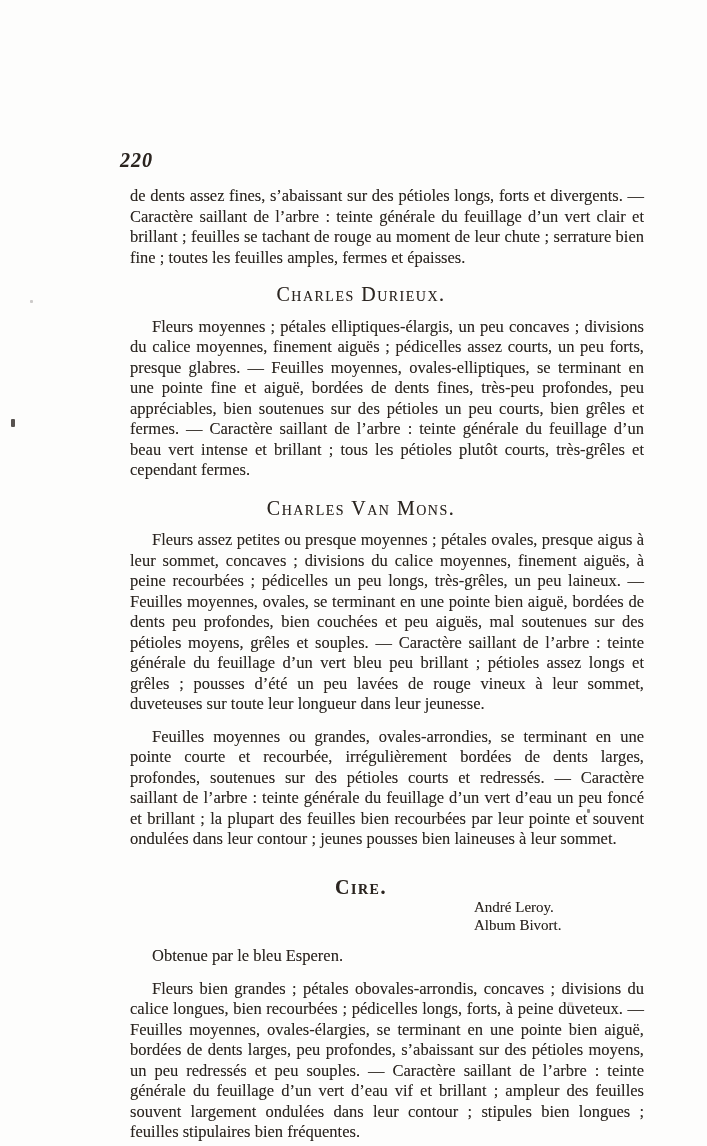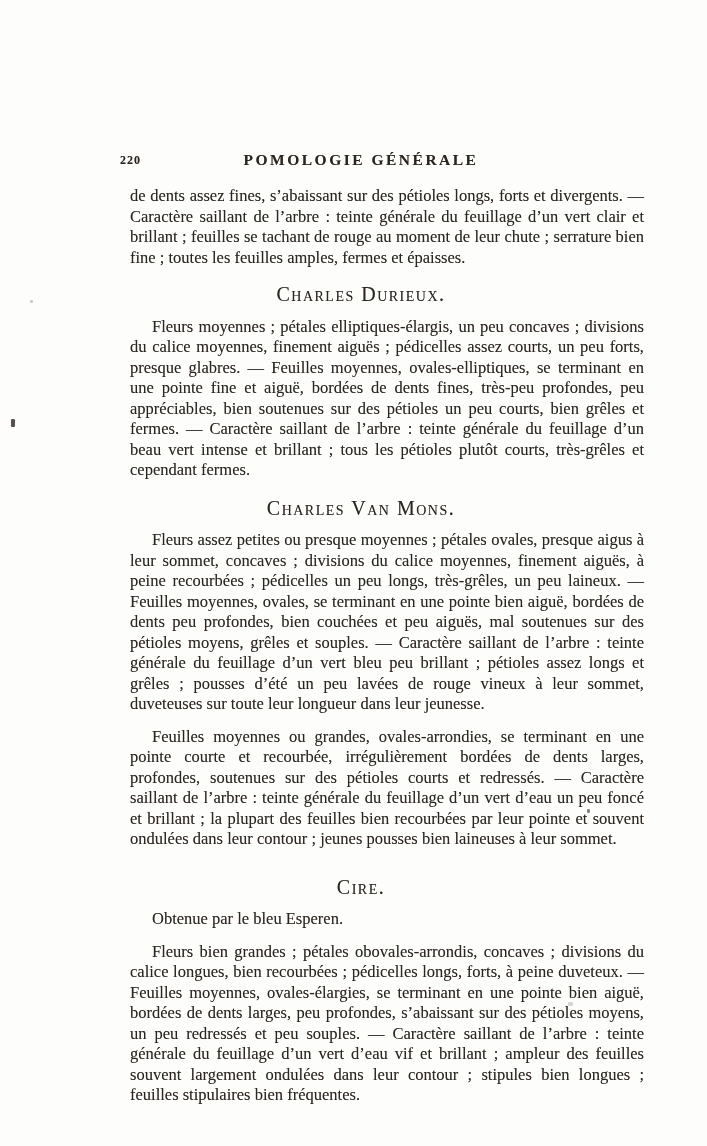--- a/index.html
+++ b/index.html
@@ -23,21 +23,21 @@
     line-height:20.5px;
     text-shadow:0 0 0.5px rgba(43,37,32,0.35);
   }
   .header {
     position:relative;
     height:24px;
     margin-bottom:10px;
   }
   .pagenum {
     position:absolute; left:2px; top:0;
-    font-weight:bold; font-size:12px; letter-spacing:1px;
+    font-weight:bold; font-size:20px; letter-spacing:1px;font-style:italic;
   }
   .running-title {
     position:absolute; left:0; right:0; top:0;
     text-align:center;
     transform:translateX(-26px);
     font-weight:bold; font-size:15.5px; letter-spacing:2.5px;
   }
   .para {
     margin:12px;
     text-align:justify;
@@ -47,21 +47,21 @@
   .heading {
     margin:16px 0 6px;
     text-align:center;
     transform:translateX(-26px);
     font-size:20px;
     font-weight:normal;
     font-variant:small-caps;
     letter-spacing:1.5px;
   }
   .heading.tight { margin-top:17px; }
-  .heading.roomy { margin-top:27px; margin-bottom:2px; }
+  .heading.roomy { margin-top:27px; margin-bottom:2px;font-weight:bold; }
   .refs {
     margin:1px 0 9px 356px;
     font-size:15px;
     line-height:17.5px;
   }
   .speck {
     position:absolute;
     background:#3a3430;
     border-radius:1px;
   }
@@ -77,31 +77,34 @@
 
   <span class="speck s1"></span>
   <span class="speck s2"></span>
   <span class="speck s3"></span>
   <span class="speck s4"></span>
 
   <div class="content">
 
     <div class="header">
       <span class="pagenum">220</span>
-      <span class="running-title">POMOLOGIE GÉNÉRALE</span>
     </div>
 
     <p class="para no-indent">de dents assez fines, s’abaissant sur des pétioles longs, forts et divergents. — Caractère saillant de l’arbre : teinte générale du feuillage d’un vert clair et brillant ; feuilles se tachant de rouge au moment de leur chute ; serrature bien fine ; toutes les feuilles amples, fermes et épaisses.</p>
 
     <h3 class="heading">Charles Durieux.</h3>
     <p class="para">Fleurs moyennes ; pétales elliptiques-élargis, un peu concaves ; divisions du calice moyennes, finement aiguës ; pédicelles assez courts, un peu forts, presque glabres. — Feuilles moyennes, ovales-elliptiques, se terminant en une pointe fine et aiguë, bordées de dents fines, très-peu profondes, peu appréciables, bien soutenues sur des pétioles un peu courts, bien grêles et fermes. — Caractère saillant de l’arbre : teinte générale du feuillage d’un beau vert intense et brillant ; tous les pétioles plutôt courts, très-grêles et cependant fermes.</p>
 
     <h3 class="heading tight">Charles Van Mons.</h3>
     <p class="para">Fleurs assez petites ou presque moyennes ; pétales ovales, presque aigus à leur sommet, concaves ; divisions du calice moyennes, finement aiguës, à peine recourbées ; pédicelles un peu longs, très-grêles, un peu laineux. — Feuilles moyennes, ovales, se terminant en une pointe bien aiguë, bordées de dents peu profondes, bien couchées et peu aiguës, mal soutenues sur des pétioles moyens, grêles et souples. — Caractère saillant de l’arbre : teinte générale du feuillage d’un vert bleu peu brillant ; pétioles assez longs et grêles ; pousses d’été un peu lavées de rouge vineux à leur sommet, duveteuses sur toute leur longueur dans leur jeunesse.</p>
 
     <p class="para">Feuilles moyennes ou grandes, ovales-arrondies, se terminant en une pointe courte et recourbée, irrégulièrement bordées de dents larges, profondes, soutenues sur des pétioles courts et redressés. — Caractère saillant de l’arbre : teinte générale du feuillage d’un vert d’eau un peu foncé et brillant ; la plupart des feuilles bien recourbées par leur pointe et souvent ondulées dans leur contour ; jeunes pousses bien laineuses à leur sommet.</p>
 
     <h3 class="heading roomy">Cire.</h3>
+    <div class="refs">
+      <div>André Leroy.</div>
+      <div>Album Bivort.</div>
+    </div>
     <p class="para">Obtenue par le bleu Esperen.</p>
     <p class="para">Fleurs bien grandes ; pétales obovales-arrondis, concaves ; divisions du calice longues, bien recourbées ; pédicelles longs, forts, à peine duveteux. — Feuilles moyennes, ovales-élargies, se terminant en une pointe bien aiguë, bordées de dents larges, peu profondes, s’abaissant sur des pétioles moyens, un peu redressés et peu souples. — Caractère saillant de l’arbre : teinte générale du feuillage d’un vert d’eau vif et brillant ; ampleur des feuilles souvent largement ondulées dans leur contour ; stipules bien longues ; feuilles stipulaires bien fréquentes.</p>
 
   </div>
 </div>
 
 </body></html>

